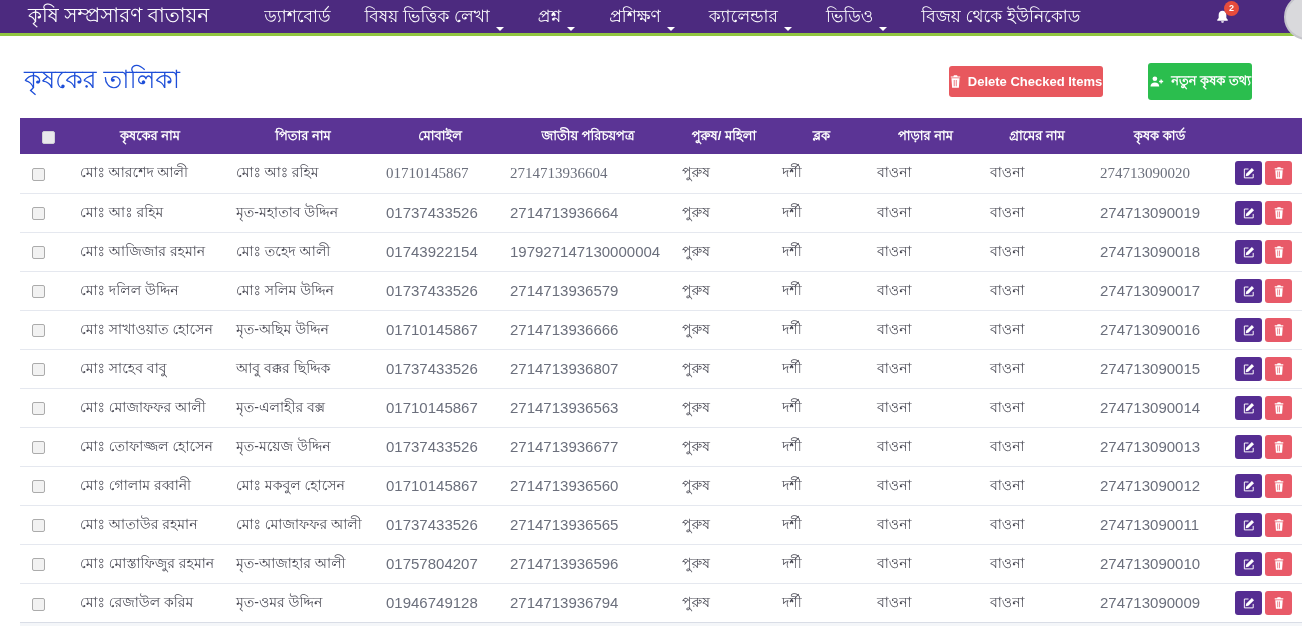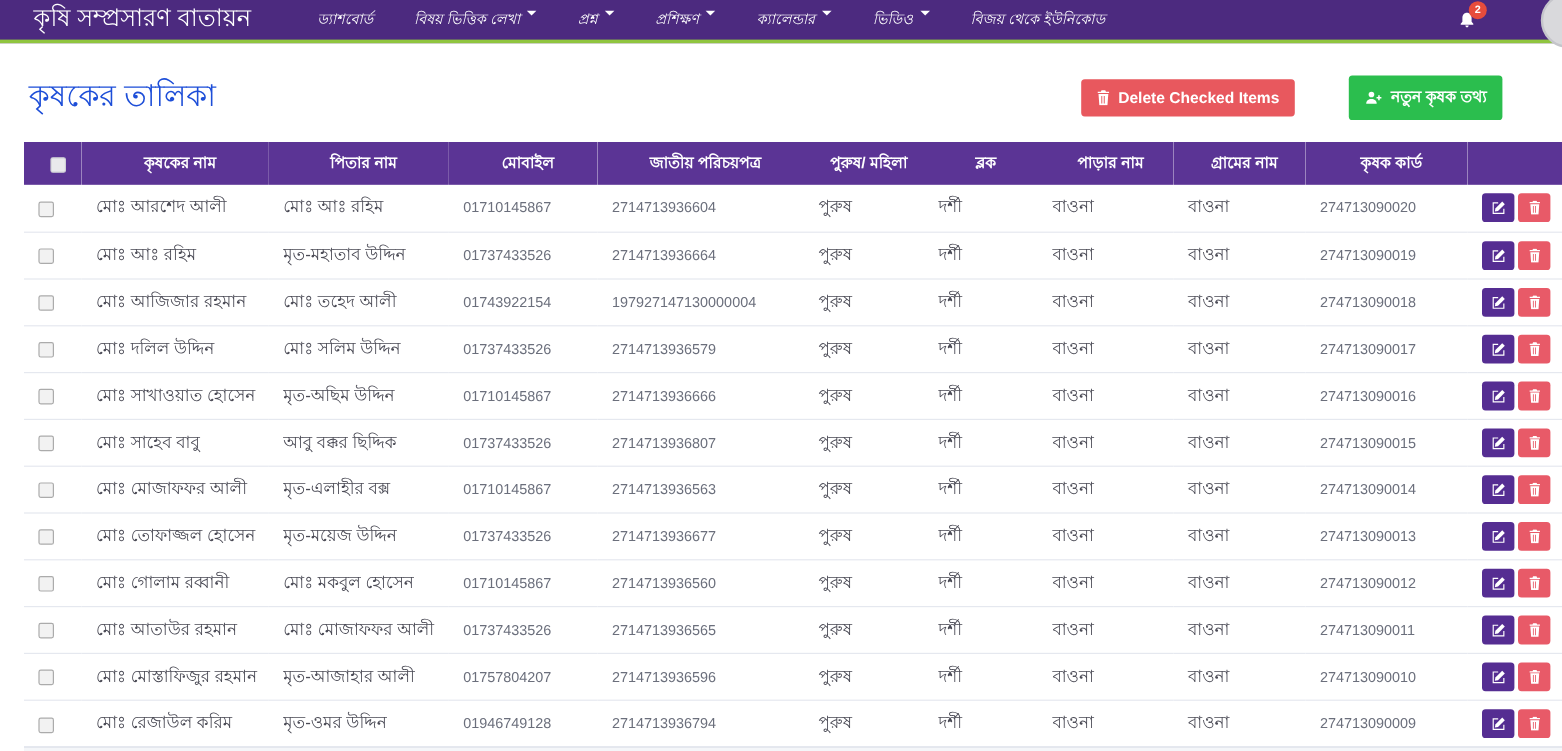--- a/index.html
+++ b/index.html
@@ -10,49 +10,49 @@
   html,body{margin:0;padding:0;}
   body{
     width:1302px;height:626px;overflow:hidden;background:#fff;
     font-family:"Liberation Sans","DejaVu Sans",sans-serif;color:#444;
   }
   
   .navbar{height:36px;background:var(--navbar);border-bottom:3px solid var(--green_line);
     display:flex;align-items:center;color:#fff;position:relative;}
   .brand{font-size:20px;font-weight:400;margin-left:28px;white-space:nowrap;}
   .nav-menu{display:flex;margin-left:38px;align-items:center;}
-  .nav-item{color:#fff;font-size:12px;padding:0 17px;text-decoration:none;
-    display:flex;align-items:flex-start;gap:6px;white-space:nowrap;cursor:pointer;font-style:italic;}
+  .nav-item{color:#fff;font-size:17px;padding:0 17px;text-decoration:none;
+    display:flex;align-items:flex-end;gap:6px;white-space:nowrap;cursor:pointer;}
   .caret{width:0;height:0;border-left:4px solid transparent;border-right:4px solid transparent;
     border-top:4px solid #fff;display:inline-block;margin-top:2px;}
   .nav-right{margin-left:auto;display:flex;align-items:center;}
   .bell-wrap{position:relative;margin-right:42px;cursor:pointer;}
   .badge{position:absolute;top:-8px;right:-9px;background:var(--badge);border-radius:50%;
     width:15px;height:15px;font-size:9px;font-weight:700;display:flex;align-items:center;justify-content:center;color:#fff;}
   .user{font-size:13.5px;display:flex;align-items:center;gap:8px;cursor:pointer;white-space:nowrap;}
   .avatar{width:46px;height:46px;border-radius:50%;background:#d9d9dc;border:2px solid #c5c5cb;
     margin-left:12px;margin-right:-28px;flex:none;}
   
   .page-head{height:82px;display:flex;align-items:center;padding:8px 50px 0 24px;}
   .page-title{font-size:25px;font-weight:400;color:#1d4ed8;margin:0;}
   .actions{margin-left:auto;display:flex;align-items:center;}
   .btn{border:none;border-radius:3px;color:#fff;font-size:13px;font-weight:700;
-    display:inline-flex;align-items:center;gap:7px;padding:8px 13px;cursor:pointer;white-space:nowrap;}
+    display:inline-flex;align-items:center;gap:7px;padding:8px 1px;cursor:pointer;white-space:nowrap;}
   .btn-danger{background:var(--red);margin-right:31px;}
   .btn-import{background:var(--purple_btn);margin-right:5px;}
   .btn-new{background:var(--green);margin-left:14px;}
   
   .table-wrap{margin-left:20px;width:calc(100% - 20px);}
   table{width:100%;border-collapse:collapse;table-layout:fixed;}
   thead th{background:var(--table_header);color:#fff;font-size:13px;font-weight:700;
     text-align:center;height:36px;padding:0 4px 0 12px;overflow:hidden;white-space:nowrap;}
   tbody td{height:39px;border-top:1px solid #e5e8ef;font-size:14px;color:#4a4a55;
     padding:0 4px 0 12px;overflow:hidden;white-space:nowrap;background:#fff;}
-  tbody tr:first-child td{border-top:none;}
-  .c-mobile,.c-nid,.c-card{color:#6b6f7c;font-size:12px;}
+  tbody tr:first-child td{border-top:none;font-family:Liberation Serif, serif;}
+  .c-mobile,.c-nid,.c-card{color:#6b6f7c;font-size:15px;}
   .checkbox{display:inline-block;width:13px;height:13px;background:#f2f2f2;
     border:1px solid #ababab;border-radius:2px;vertical-align:middle;cursor:pointer;}
   .hdr-checkbox{background:#e9e9ec;border-color:#cfcfd6;}
   .cell-actions{display:flex;align-items:center;gap:3px;}
   .action-btn{width:27px;height:24px;border-radius:3px;display:inline-flex;
     align-items:center;justify-content:center;cursor:pointer;flex:none;}
   .btn-edit{background:var(--purple_btn);}
   .btn-del{background:var(--row_del);}
   .footer-strip{height:8px;background:#f4f6f9;border-top:1px solid #d9dde6;}
   svg{display:block;}

